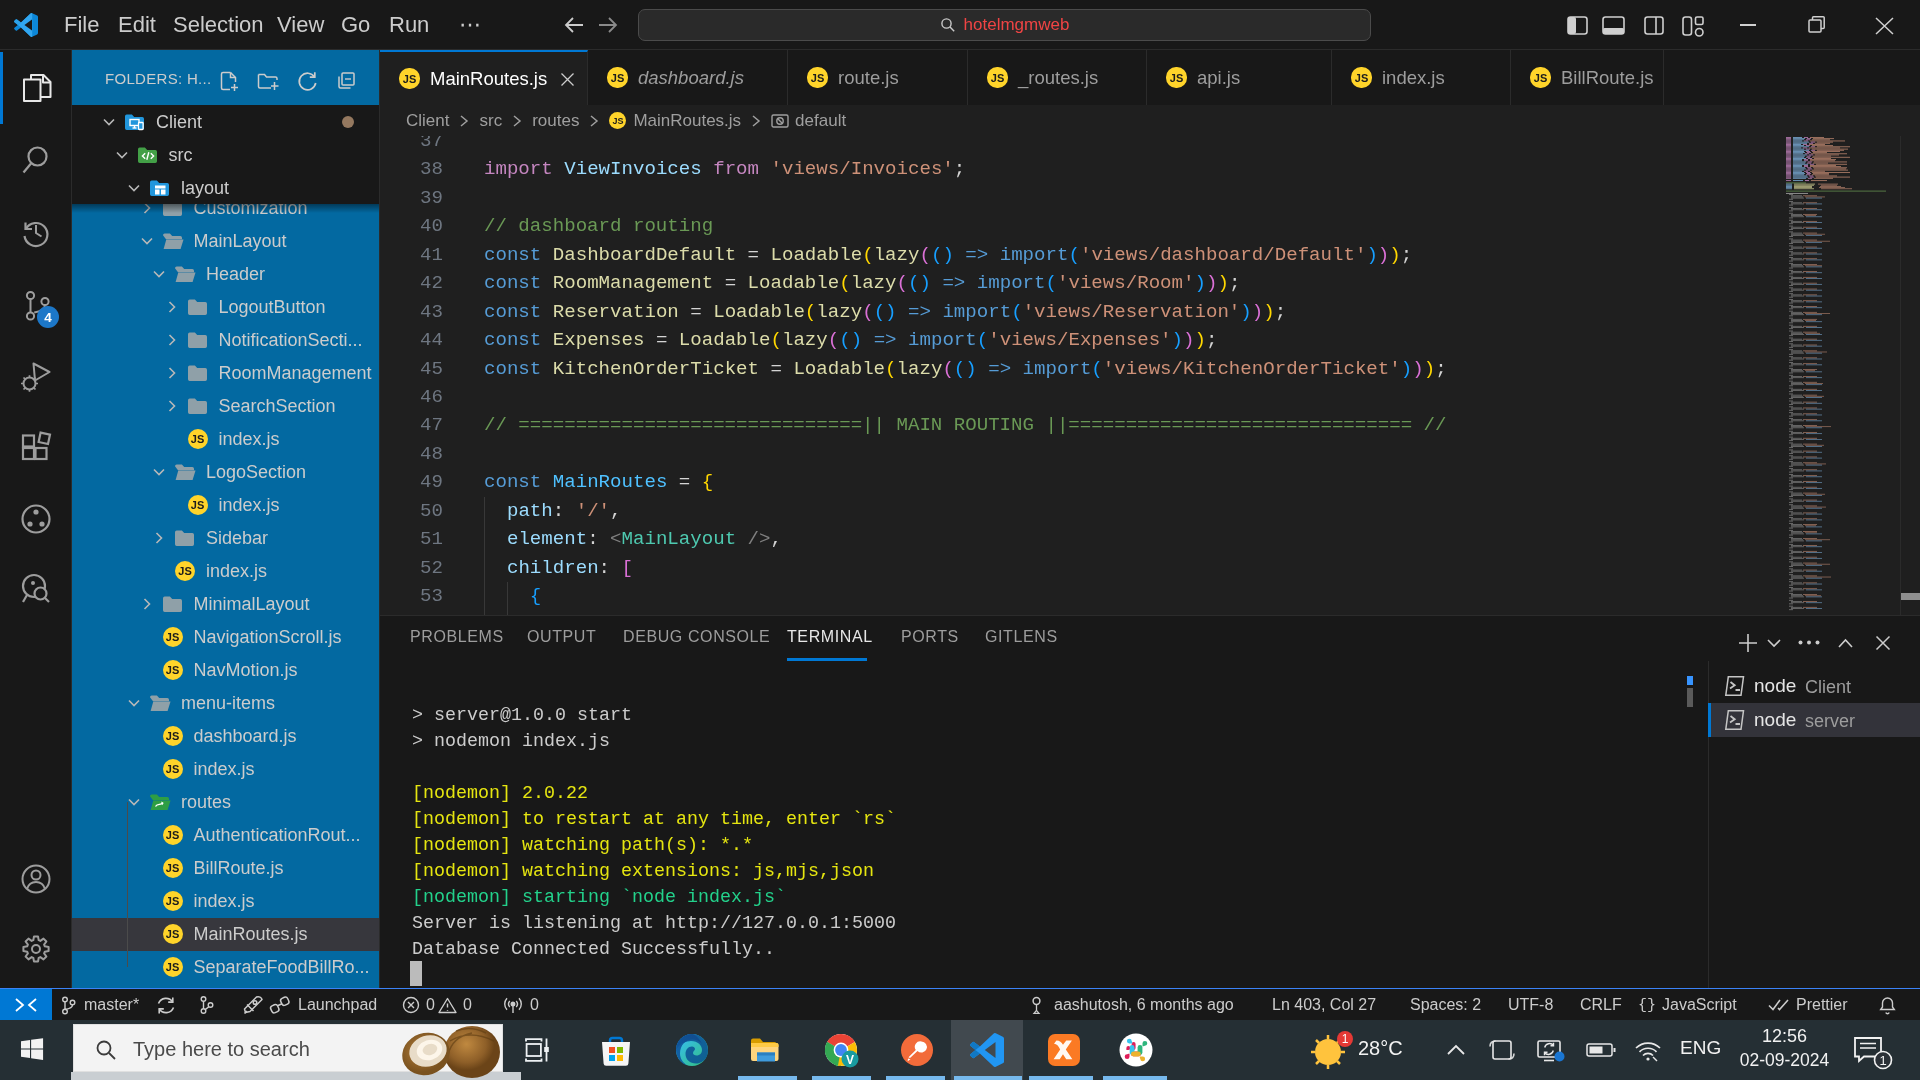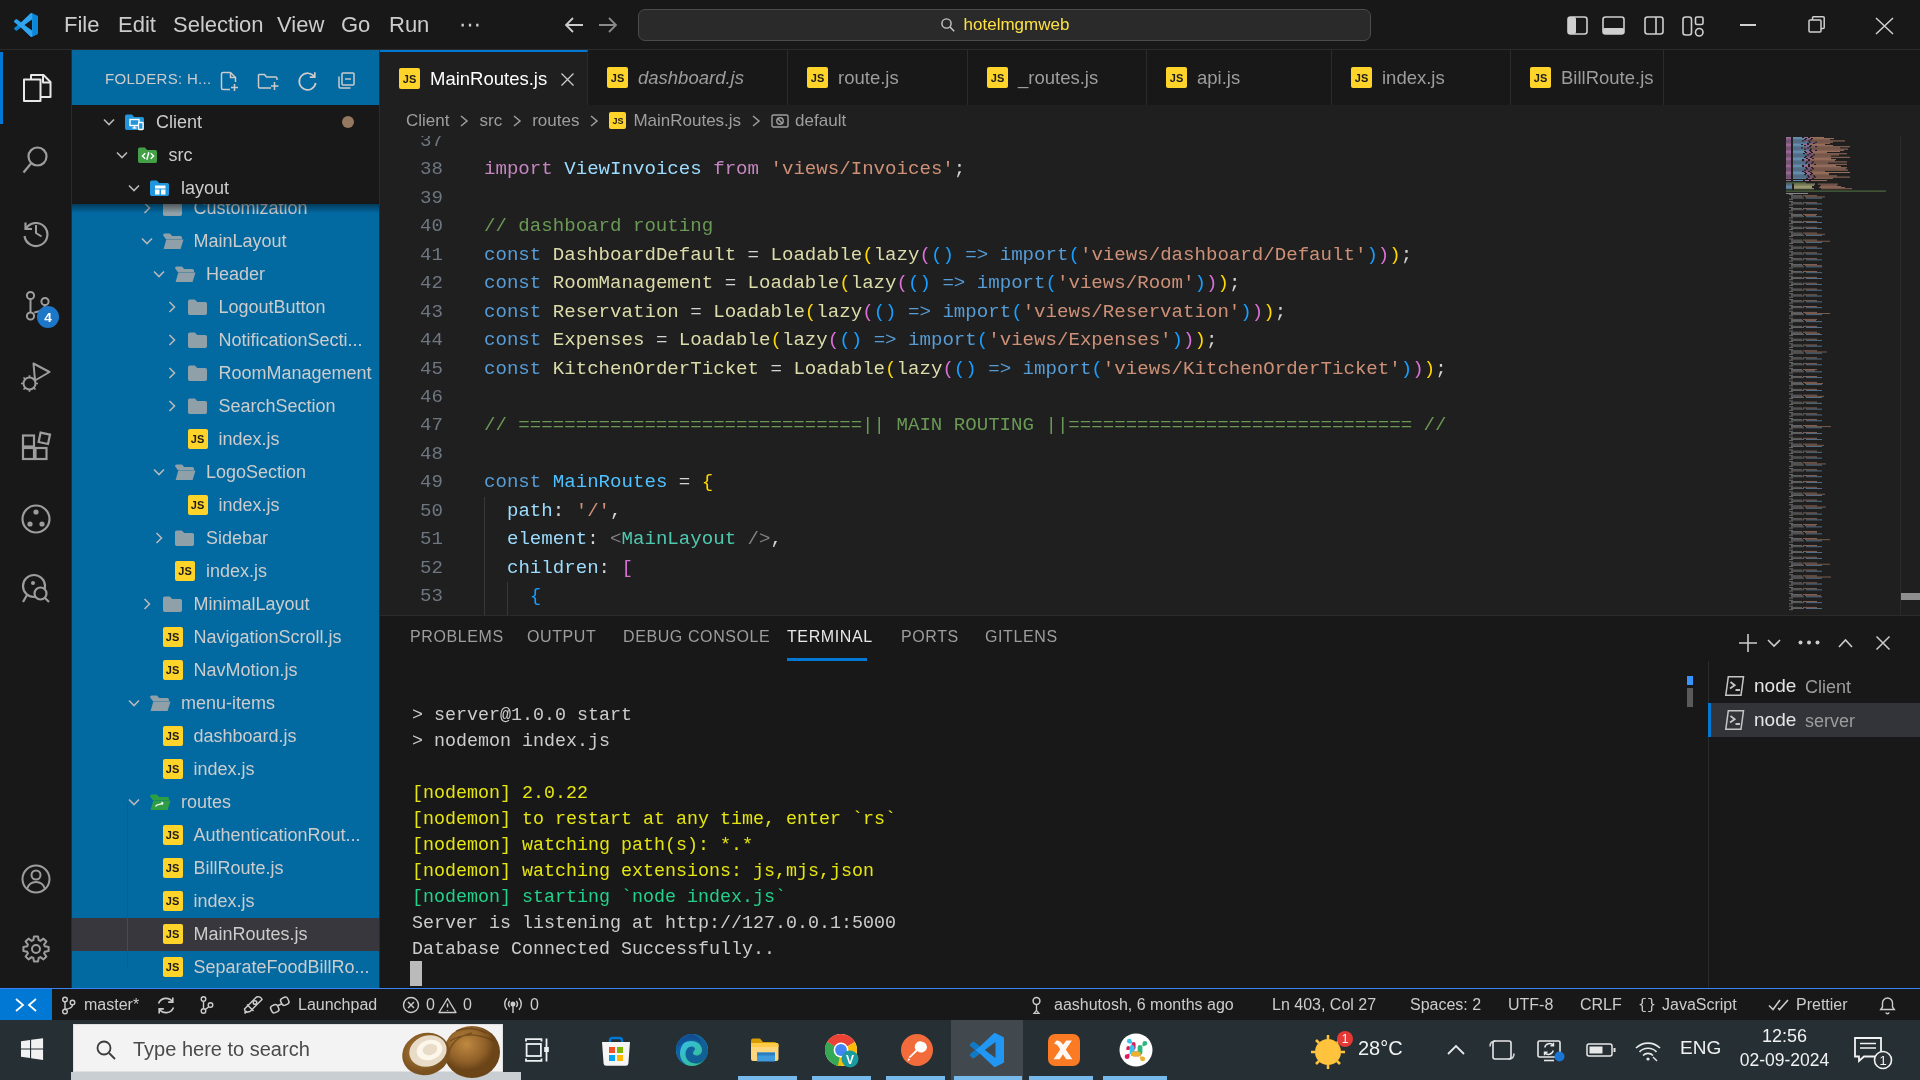--- a/index.html
+++ b/index.html
@@ -11,21 +11,21 @@
 .menu{position:absolute;top:0;height:50px;line-height:50px;color:#cccccc;font-size:22px}
 
 #actbar{left:0;top:50px;width:72px;height:938px;background:#181818;border-right:1px solid #2b2b2b}
 .aicon{position:absolute;left:0;width:72px;height:48px;display:flex;align-items:center;justify-content:center;color:#9d9d9d}
 
 #sidebar{left:72px;top:50px;width:308px;height:938px;background:#0369a1;border-right:1px solid #2b2b2b;overflow:hidden}
 .trow{position:absolute;left:0;width:307px;height:33px;display:flex;align-items:center;color:#cccccc;font-size:18px;white-space:nowrap}
 .chev{position:absolute;top:50%;transform:translateY(-50%);color:#cccccc}
 .tico{position:absolute;top:50%;transform:translateY(-50%)}
 .tlabel{position:absolute;top:50%;transform:translateY(-50%)}
-.jsbox{position:absolute;top:50%;transform:translateY(-50%);width:20px;height:20px;background:#ffd42a;border-radius:2px;color:#1c1c1c;font-weight:bold;font-size:11px;display:flex;align-items:center;justify-content:center;letter-spacing:0}
+.jsbox{position:absolute;top:50%;transform:translateY(-50%);width:20px;height:20px;background:#ffd42a;border-radius:10px;color:#1c1c1c;font-weight:bold;font-size:11px;display:flex;align-items:center;justify-content:center;letter-spacing:0}
 
 #tabstrip{left:380px;top:50px;width:1540px;height:55px;background:#181818}
 .tab{position:absolute;top:0;height:55px;display:flex;align-items:center;font-size:18.5px;color:#9d9d9d;border-right:1px solid #2b2b2b}
 .tab .jsbox{position:static;transform:none;margin-right:10px;width:21px;height:21px}
 
 #crumbs{left:380px;top:105px;width:1540px;height:31px;background:#1f1f1f;display:flex;align-items:center;color:#9f9f9f;font-size:17px}
 
 #editor{left:380px;top:136px;width:1540px;height:479px;background:#1f1f1f;overflow:hidden}
 .cl{position:absolute;height:28.44px;line-height:28.44px;font-family:"Liberation Mono",monospace;font-size:19.1px;white-space:pre}
 .lnum{position:absolute;width:63px;text-align:right;color:#6e7681;font-family:"Liberation Mono",monospace;font-size:19.1px;height:28.44px;line-height:28.44px}
@@ -60,21 +60,21 @@
   <span class="menu" style="left:459px;letter-spacing:1px">⋯</span>
 
   <svg class="a" style="left:563px;top:15px" width="22" height="20" viewBox="0 0 22 20" stroke="#cccccc" stroke-width="1.8" fill="none">
       <path d="M20 10H3M10 3l-7 7 7 7"></path>
     </svg>
   <svg class="a" style="left:597px;top:15px" width="22" height="20" viewBox="0 0 22 20" stroke="#8a8a8a" stroke-width="1.8" fill="none">
       <path d="M2 10h17M12 3l7 7-7 7"></path>
     </svg>
 
   <div class="a" style="left:638px;top:9px;width:733px;height:32px;background:#2a2a2a;border:1px solid #4b4b4b;border-radius:7px">
-    <div style="display:flex;align-items:center;justify-content:center;height:100%;gap:8px;color:#fde047;font-size:17px">
+    <div style="display:flex;align-items:center;justify-content:center;height:100%;gap:8px;color:#ef4444;font-size:17px">
       <svg width="16" height="16" viewBox="0 0 16 16" stroke="#cacaca" stroke-width="1.4" fill="none">
           <circle cx="6.5" cy="6.5" r="4.6"></circle>
           <path d="M10 10l4.2 4.2"></path>
         </svg>
       <span>hotelmgmweb</span>
     </div>
   </div>
 
   <svg class="a" style="left:1567px;top:16px" width="21" height="19" viewBox="0 0 21 19" fill="none" stroke="#cfcfcf" stroke-width="1.6">
       <rect x="1" y="1" width="19" height="17" rx="2.5"></rect>

